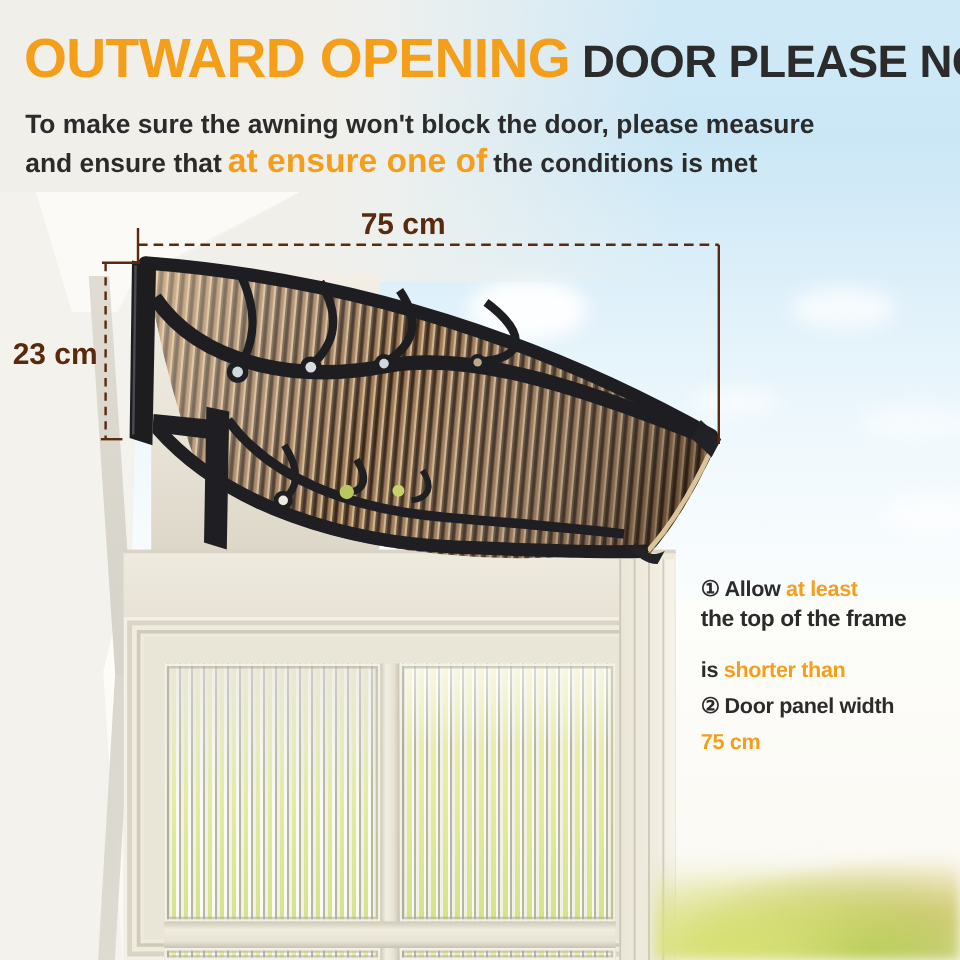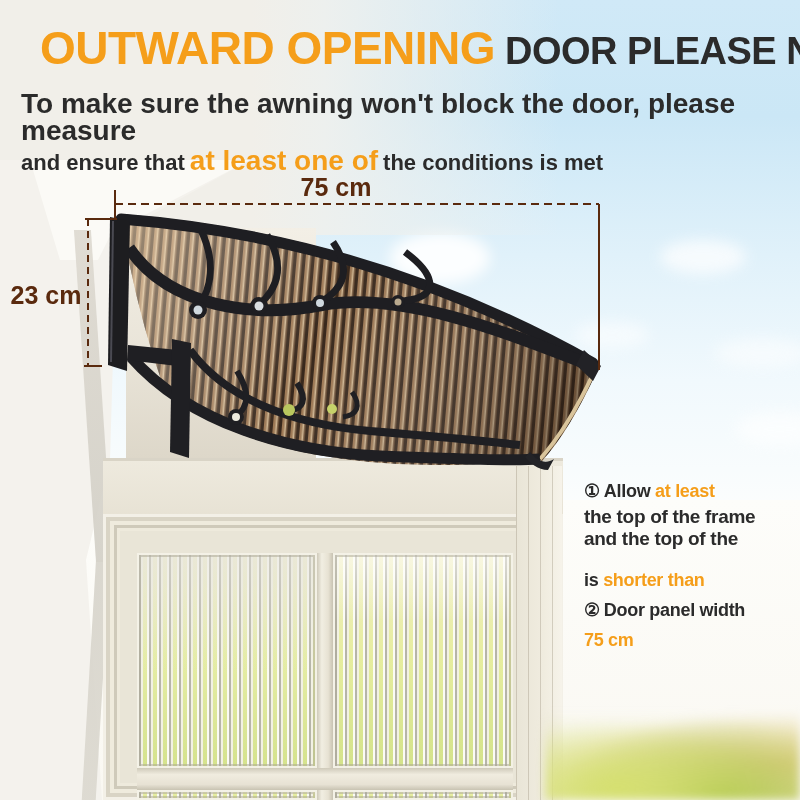--- a/index.html
+++ b/index.html
@@ -101,24 +101,24 @@
       radial-gradient(ellipse at 92% 60%,#e6cf8d 0%,rgba(230,207,141,0) 70%),
       linear-gradient(180deg,rgba(255,255,255,0) 0%,rgba(221,224,150,.75) 90%);
     filter:blur(5px);
   }
 
   
   .headline{
     left:20px;top:24px;width:770px;white-space:nowrap;
     font-weight:900;letter-spacing:-.5px;line-height:48px;
   }
-  .headline .hl{color:var(--accent,#F59E1A);font-size:46px;margin-left:20px;}
+  .headline .hl{color:var(--accent,#F59E1A);font-size:46px;}
   .headline .rest{color:var(--dark,#2B2B2B);font-size:38px;margin-left:10px;}
   .subtitle{left:21px;top:90px;width:740px;color:var(--dark,#2B2B2B);font-weight:700;}
-  .subtitle .l1{font-size:28px;line-height:27px;}
+  .subtitle .l1{font-size:22px;line-height:27px;}
   .subtitle .l2{font-size:22px;line-height:34px;}
   .subtitle .big-orange{color:var(--accent,#F59E1A);font-size:28px;font-weight:800;margin:0 5px;}
   .dim-label{
     color:var(--brown,#5A2A0E);font-weight:800;font-size:25px;line-height:25px;text-align:center;
   }
   .dim-75{left:260px;top:175px;width:152px;}
   .dim-23{left:6px;top:283px;width:80px;}
   .notes{left:584px;top:476px;width:214px;color:var(--dark,#2B2B2B);font-weight:800;}
   .notes .big{font-size:18px;line-height:30px;white-space:nowrap;letter-spacing:-.3px;}
   .notes .small{font-size:19px;line-height:22px;white-space:nowrap;letter-spacing:-.3px;}
@@ -231,29 +231,28 @@
       <path d="M88,219 L88,366" stroke-dasharray="7 5"></path>
       <path d="M84,366 L102,366"></path>
     </g>
   </svg>
 
   <div class="abs headline text-layer">
     <span class="hl">OUTWARD OPENING</span><span class="rest">DOOR PLEASE NOTE</span>
   </div>
   <div class="abs subtitle text-layer">
     <div class="l1">To make sure the awning won't block the door, please measure</div>
-    <div class="l2"><span>and ensure that</span><span class="big-orange">at least one of</span><span>the conditions is met</span></div>
+    <div class="l2"><span>and ensure that</span><span class="big-orange">at ensure one of</span><span>the conditions is met</span></div>
   </div>
 
   <div class="abs dim-label dim-75 text-layer">75 cm</div>
   <div class="abs dim-label dim-23 text-layer">23 cm</div>
 
   <div class="abs notes text-layer">
     <div class="big"><span class="bullet">①</span><span>Allow </span><span class="orange">at least</span></div>
     <div class="small">the top of the frame</div>
-    <div class="small">and the top of the</div>
     <div class="gap"></div>
     <div class="big"><span>is </span><span class="orange">shorter than</span></div>
     <div class="big"><span class="bullet">②</span><span>Door panel width</span></div>
     <div class="big"><span class="orange">75 cm</span></div>
   </div>
 
 </div>
 
 </body></html>

